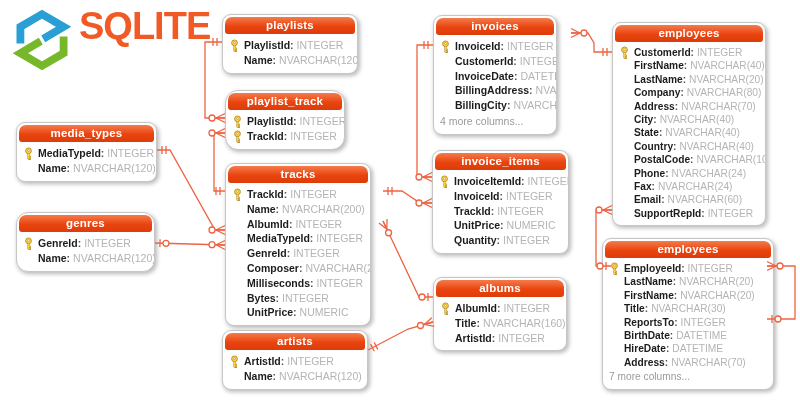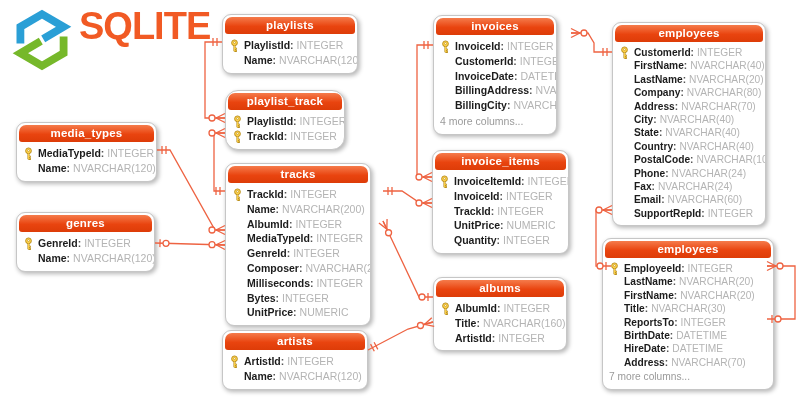--- a/index.html
+++ b/index.html
@@ -110,21 +110,21 @@
           <span class="fname">MediaTypeId</span>
           <span class="ftype">INTEGER</span>
         </div>
         <div class="row">
           <span class="kcell"></span>
           <span class="fname">Name</span>
           <span class="ftype">NVARCHAR(120)</span>
         </div>
       </div>
     </div>
-    <div class="card" style="left: 16px; top: 212px; width: 139px;">
+    <div class="card" style="left: 16px; top: 212px; width: 139px; border-radius: 12px;">
       <div class="card-header">genres</div>
       <div class="card-body">
         <div class="row">
           <span class="kcell">
             <svg width="11" height="13" viewBox="0 0 14 17">
               <circle cx="7" cy="5" r="3.8" fill="#ffd24a" stroke="#a97d08" stroke-width="1"></circle>
               <circle cx="7" cy="4.6" r="1.3" fill="#fff6d8" stroke="#a97d08" stroke-width="0.6"></circle>
               <path d="M7 8.5 V16 M7 12.6 h3 M7 15.6 h3" fill="none" stroke="#a97d08" stroke-width="2.6"></path>
               <path d="M7 8.5 V15.6 M7 12.6 h2.4 M7 15.4 h2.4" fill="none" stroke="#ffd24a" stroke-width="1.2"></path>
             </svg>

